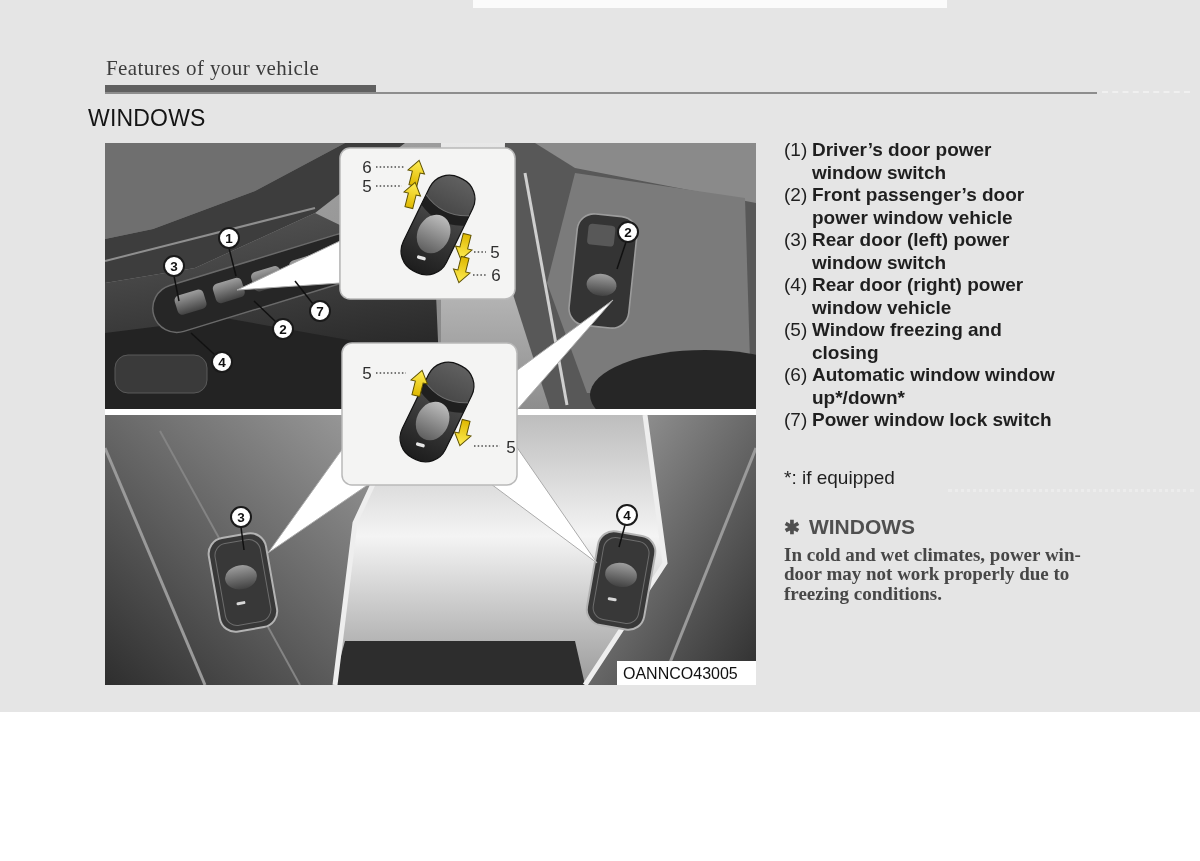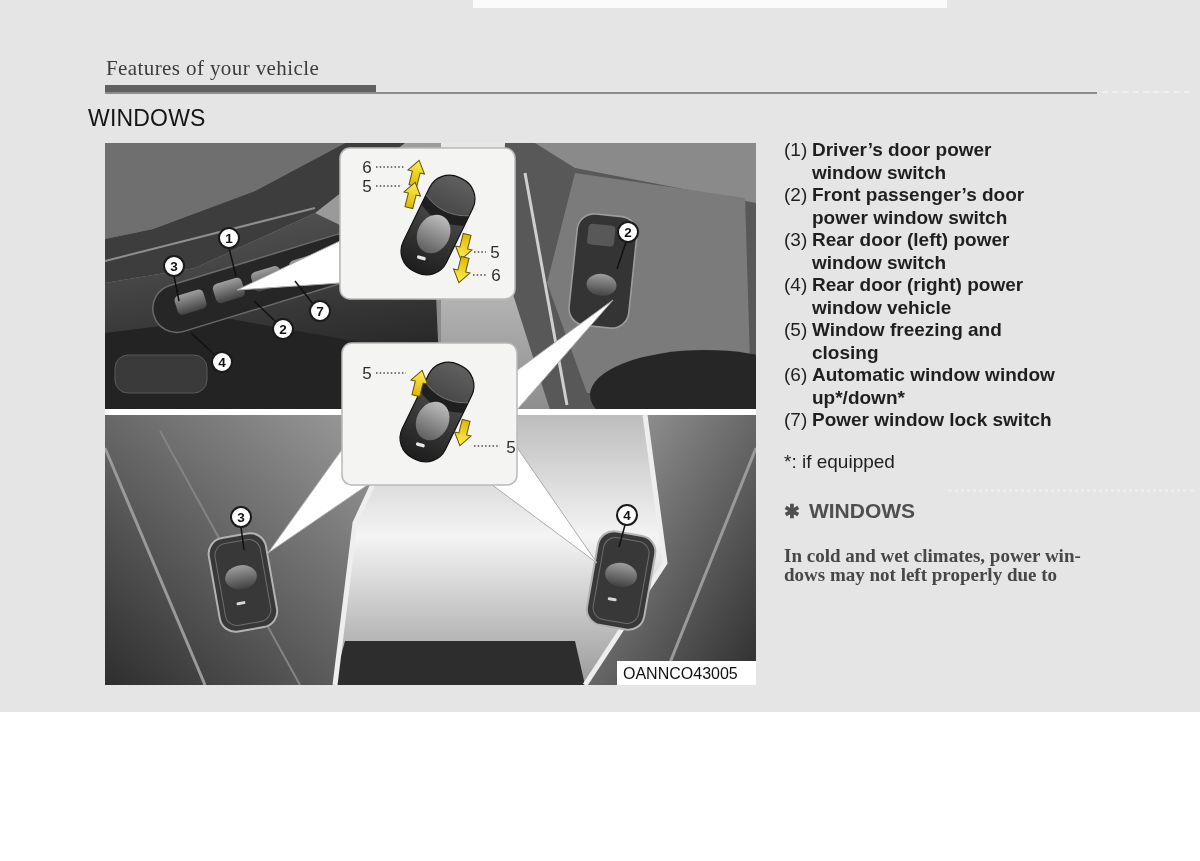--- a/index.html
+++ b/index.html
@@ -22,26 +22,26 @@
     font-size:23px; font-weight:normal; color:#141414; letter-spacing:0.2px;
   }
 
   .figure-wrap { position:absolute; left:105px; top:143px; width:651px; height:542px; }
   .figure-wrap svg { display:block; }
 
   .legend { position:absolute; left:784px; top:139px; width:282px; font-size:19px; color:#1f1f1f; }
   .legend-item { display:flex; line-height:22.5px; }
   .legend-num  { flex:none; width:28px; }
   .legend-text { flex:1;font-weight:bold; }
-  .footnote { margin-top:18px; line-height:23px; }
+  .footnote { margin-top:34px; line-height:23px; }
 
   .notice { margin-top:26px; }
   .notice-head { display:flex; align-items:baseline; font-size:21px; font-weight:bold; color:#4f4f4f; line-height:24px; }
   .notice-symbol { margin-right:9px; font-size:19px; }
-  .notice-body { margin-top:22px; font-family:"Liberation Serif", serif; font-weight:bold; font-size:19px; line-height:19.5px; color:#474747; }
+  .notice-body { margin-top:5px; font-family:"Liberation Serif", serif; font-weight:bold; font-size:19px; line-height:19.5px; color:#474747; }
   .notice-line { white-space:nowrap; }
   .notice-dots { position:absolute; left:948px; top:489px; width:246px; border-top:3px dotted #ececec; }
 
   .footer-rule  { position:absolute; left:27px;  top:779px; width:1147px; border-top:2px dashed #787878; }
   .footer-vrule { position:absolute; left:102px; top:780px; height:53px; border-left:2px dashed #787878; }
   .footer-chapter { position:absolute; left:84px;  top:784px; font-size:23px; color:#252525; }
   .footer-page    { position:absolute; left:111px; top:784px; font-size:23px; color:#252525;margin-left:44px; }
 </style>
 </head>
 <body>
@@ -270,21 +270,21 @@
     </svg>
   </div>
 
   <div class="legend">
     <div class="legend-item">
       <span class="legend-num">(1)</span>
       <span class="legend-text">Driver’s door power window switch</span>
     </div>
     <div class="legend-item">
       <span class="legend-num">(2)</span>
-      <span class="legend-text">Front passenger’s door power window switch</span>
+      <span class="legend-text">Front passenger’s door power window vehicle</span>
     </div>
     <div class="legend-item">
       <span class="legend-num">(3)</span>
       <span class="legend-text">Rear door (left) power window switch</span>
     </div>
     <div class="legend-item">
       <span class="legend-num">(4)</span>
       <span class="legend-text">Rear door (right) power window vehicle</span>
     </div>
     <div class="legend-item">
@@ -302,21 +302,22 @@
 
     <div class="footnote">*: if equipped</div>
 
     <div class="notice">
       <div class="notice-head">
         <span class="notice-symbol">✱</span>
         <span>WINDOWS</span>
       </div>
       <div class="notice-body">
         <div class="notice-line">In cold and wet climates, power win-</div>
-        <div class="notice-line">dows may not left properly due to</div>
+        <div class="notice-line">door may not work properly due to</div>
+        <div class="notice-line">freezing conditions.</div>
       </div>
     </div>
   </div>
 
   <div class="notice-dots"></div>
 
   <div class="footer-rule"></div>
   <div class="footer-vrule"></div>
   <div class="footer-chapter">4</div>
   <div class="footer-page">34</div>

